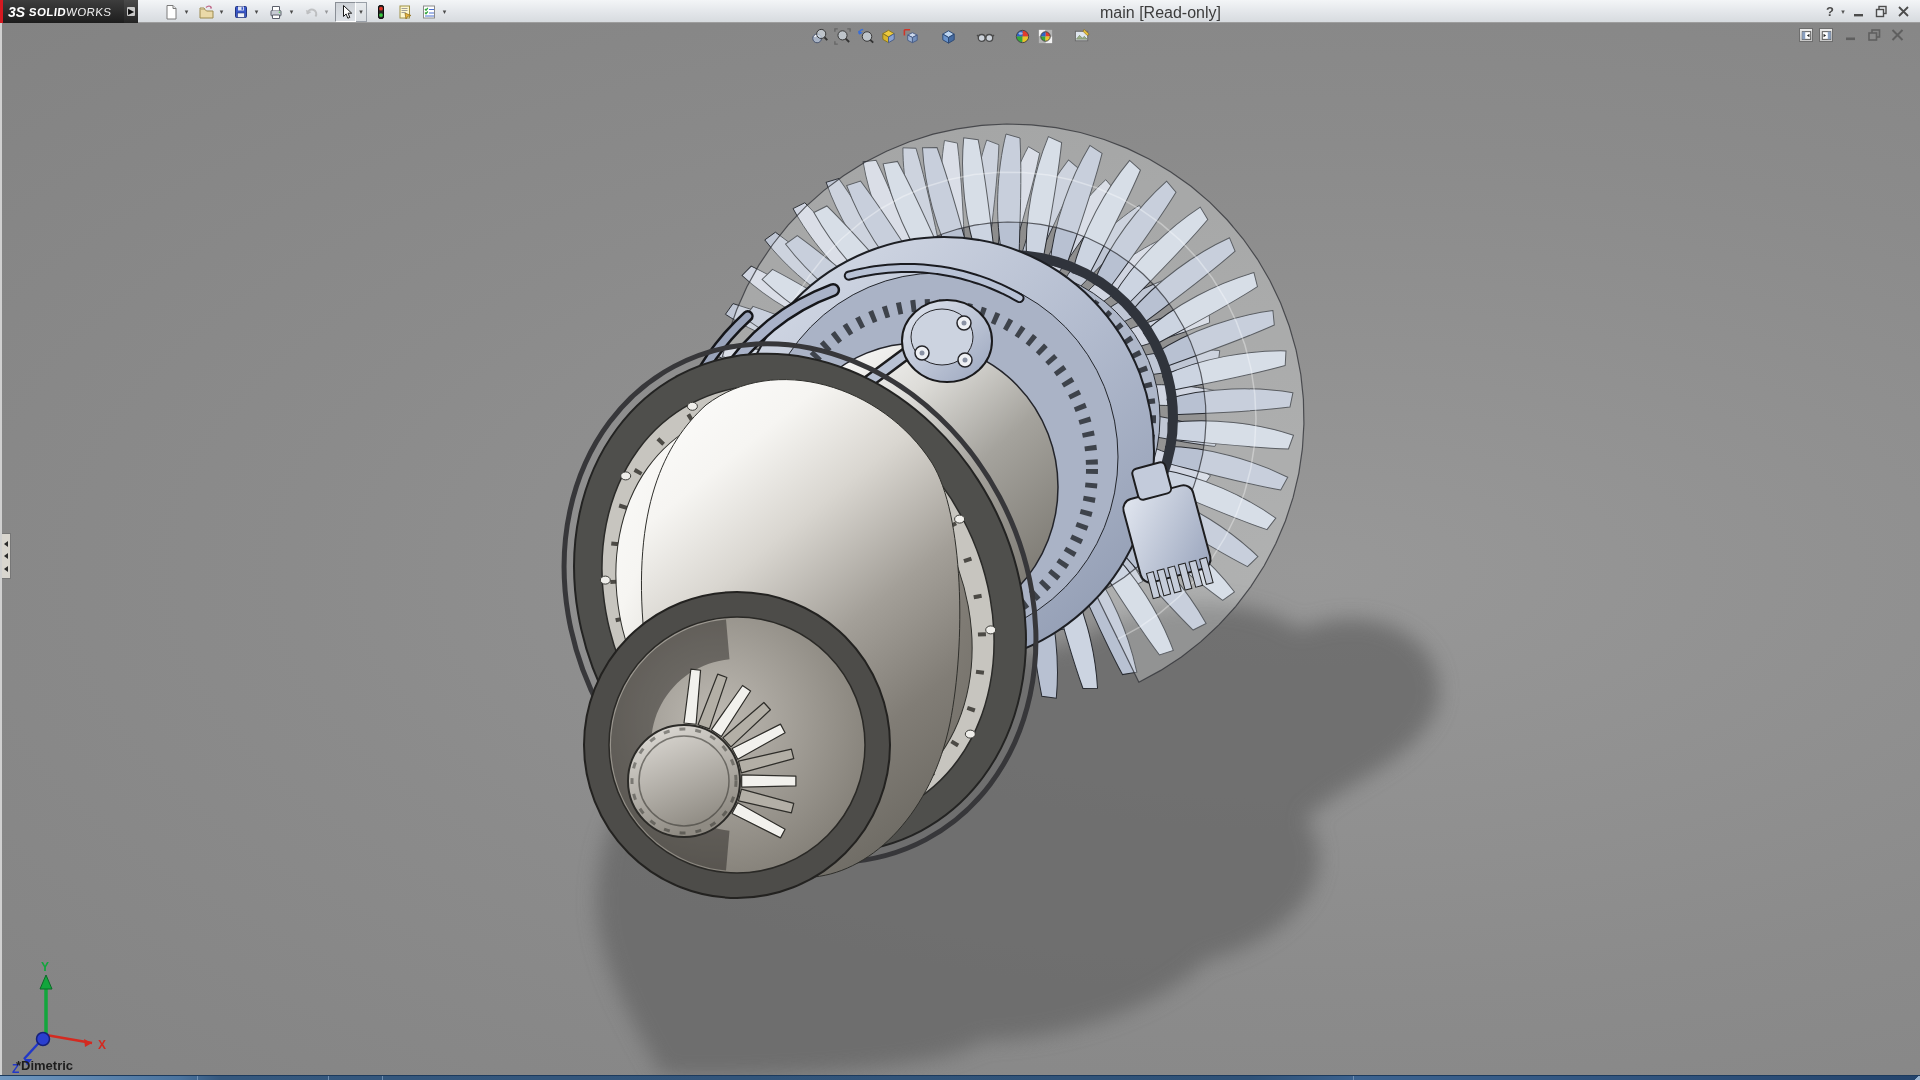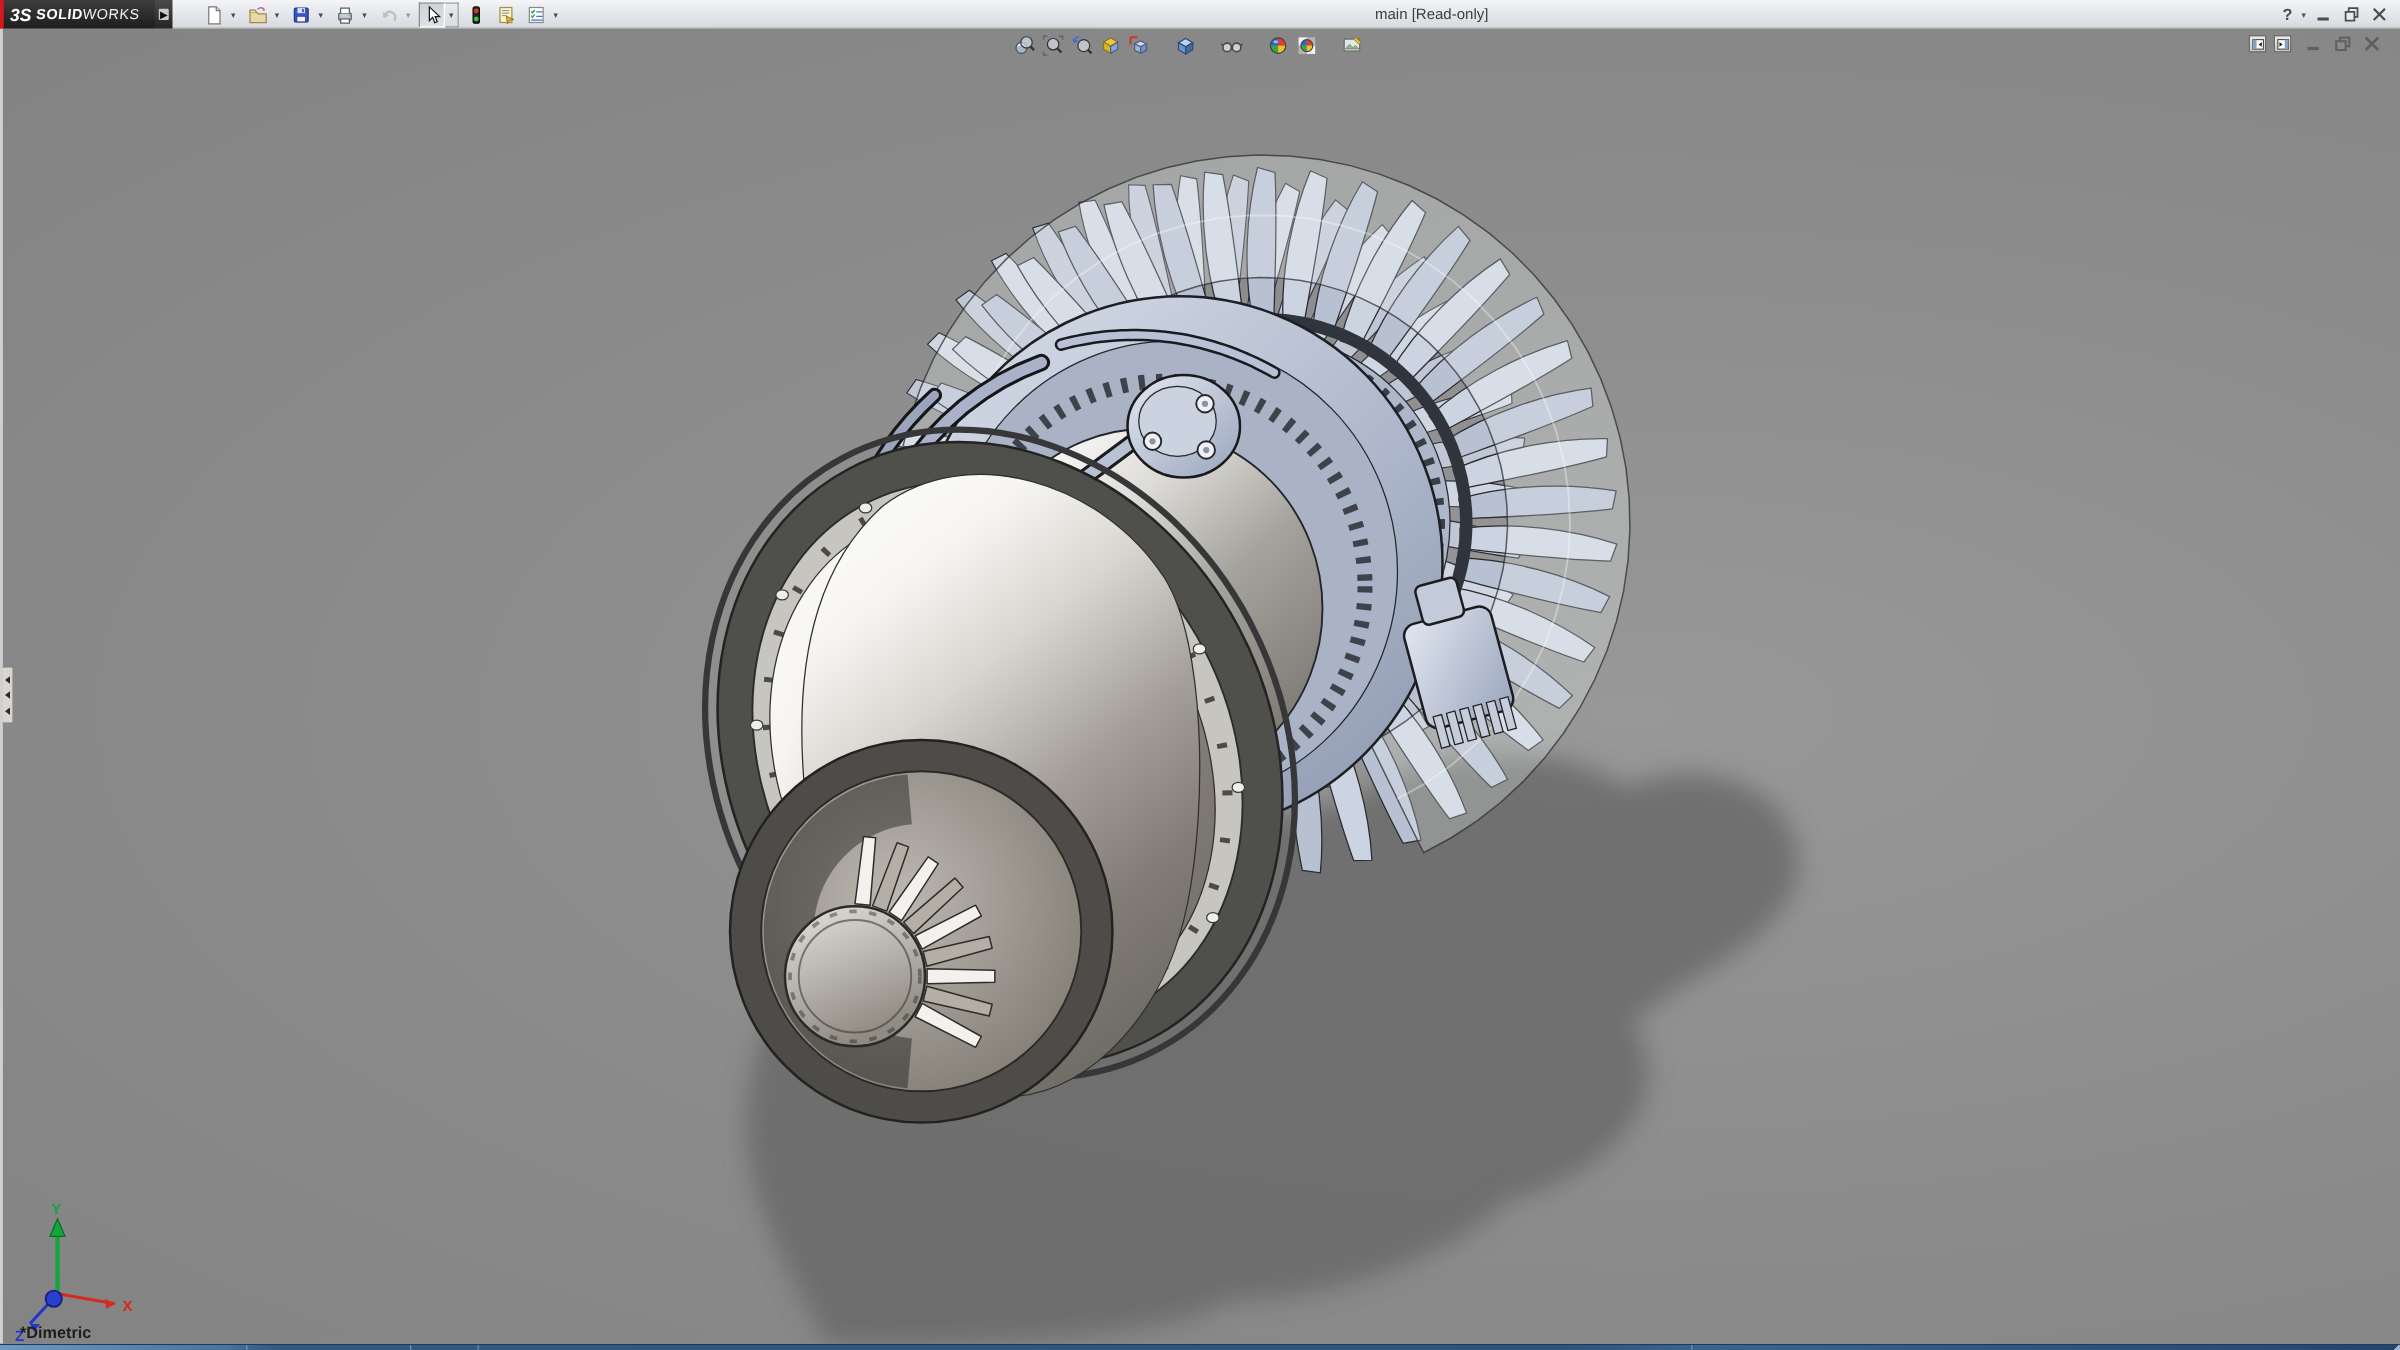--- a/index.html
+++ b/index.html
@@ -26,21 +26,21 @@
   .tb-item{display:flex;align-items:center;margin-right:3px;}
   .tb-btn{width:21px;height:20px;display:flex;align-items:center;justify-content:center;border:1px solid transparent;}
   .tb-btn svg{width:16px;height:16px;}
   .tb-caret{width:11px;height:20px;display:flex;align-items:center;justify-content:center;
     font-size:7px;color:#4a4a4a;border:1px solid transparent;}
   .tb-item.pressed .tb-btn{background:linear-gradient(180deg,#cfd3d8,#dde1e6);
     border:1px solid #8a8f96;border-right-color:#fff;border-bottom-color:#fff;}
   .tb-item.pressed .tb-caret{border:1px solid #9aa0a8;border-left:none;background:linear-gradient(180deg,#e8ebee,#d8dce0);}
   .tb-item.disabled{opacity:.5;}
 
-  .win-title{position:absolute;left:1100px;top:4px;font-size:12px;color:#3c3c3c;}
+  .win-title{position:absolute;left:1100px;top:4px;font-size:16px;color:#3c3c3c;}
   .win-controls{position:absolute;right:6px;top:0;height:23px;display:flex;align-items:center;}
   .wc{width:22px;height:19px;display:flex;align-items:center;justify-content:center;color:#4c4c4c;}
   .wc.help{font-size:13px;font-weight:bold;width:16px;}
   .wc.help-caret{font-size:7px;width:10px;color:#555;}
   .wc svg{width:13px;height:13px;}
 
   
   .viewport{position:absolute;left:0;top:23px;width:1920px;height:1052px;
     background:radial-gradient(ellipse at 68% 52%, var(--vp-light,#989898) 0%, var(--vp-mid,#8b8b8b) 55%, var(--vp-dark,#838383) 100%);
     border-left:2px solid #d0d0d0;}

